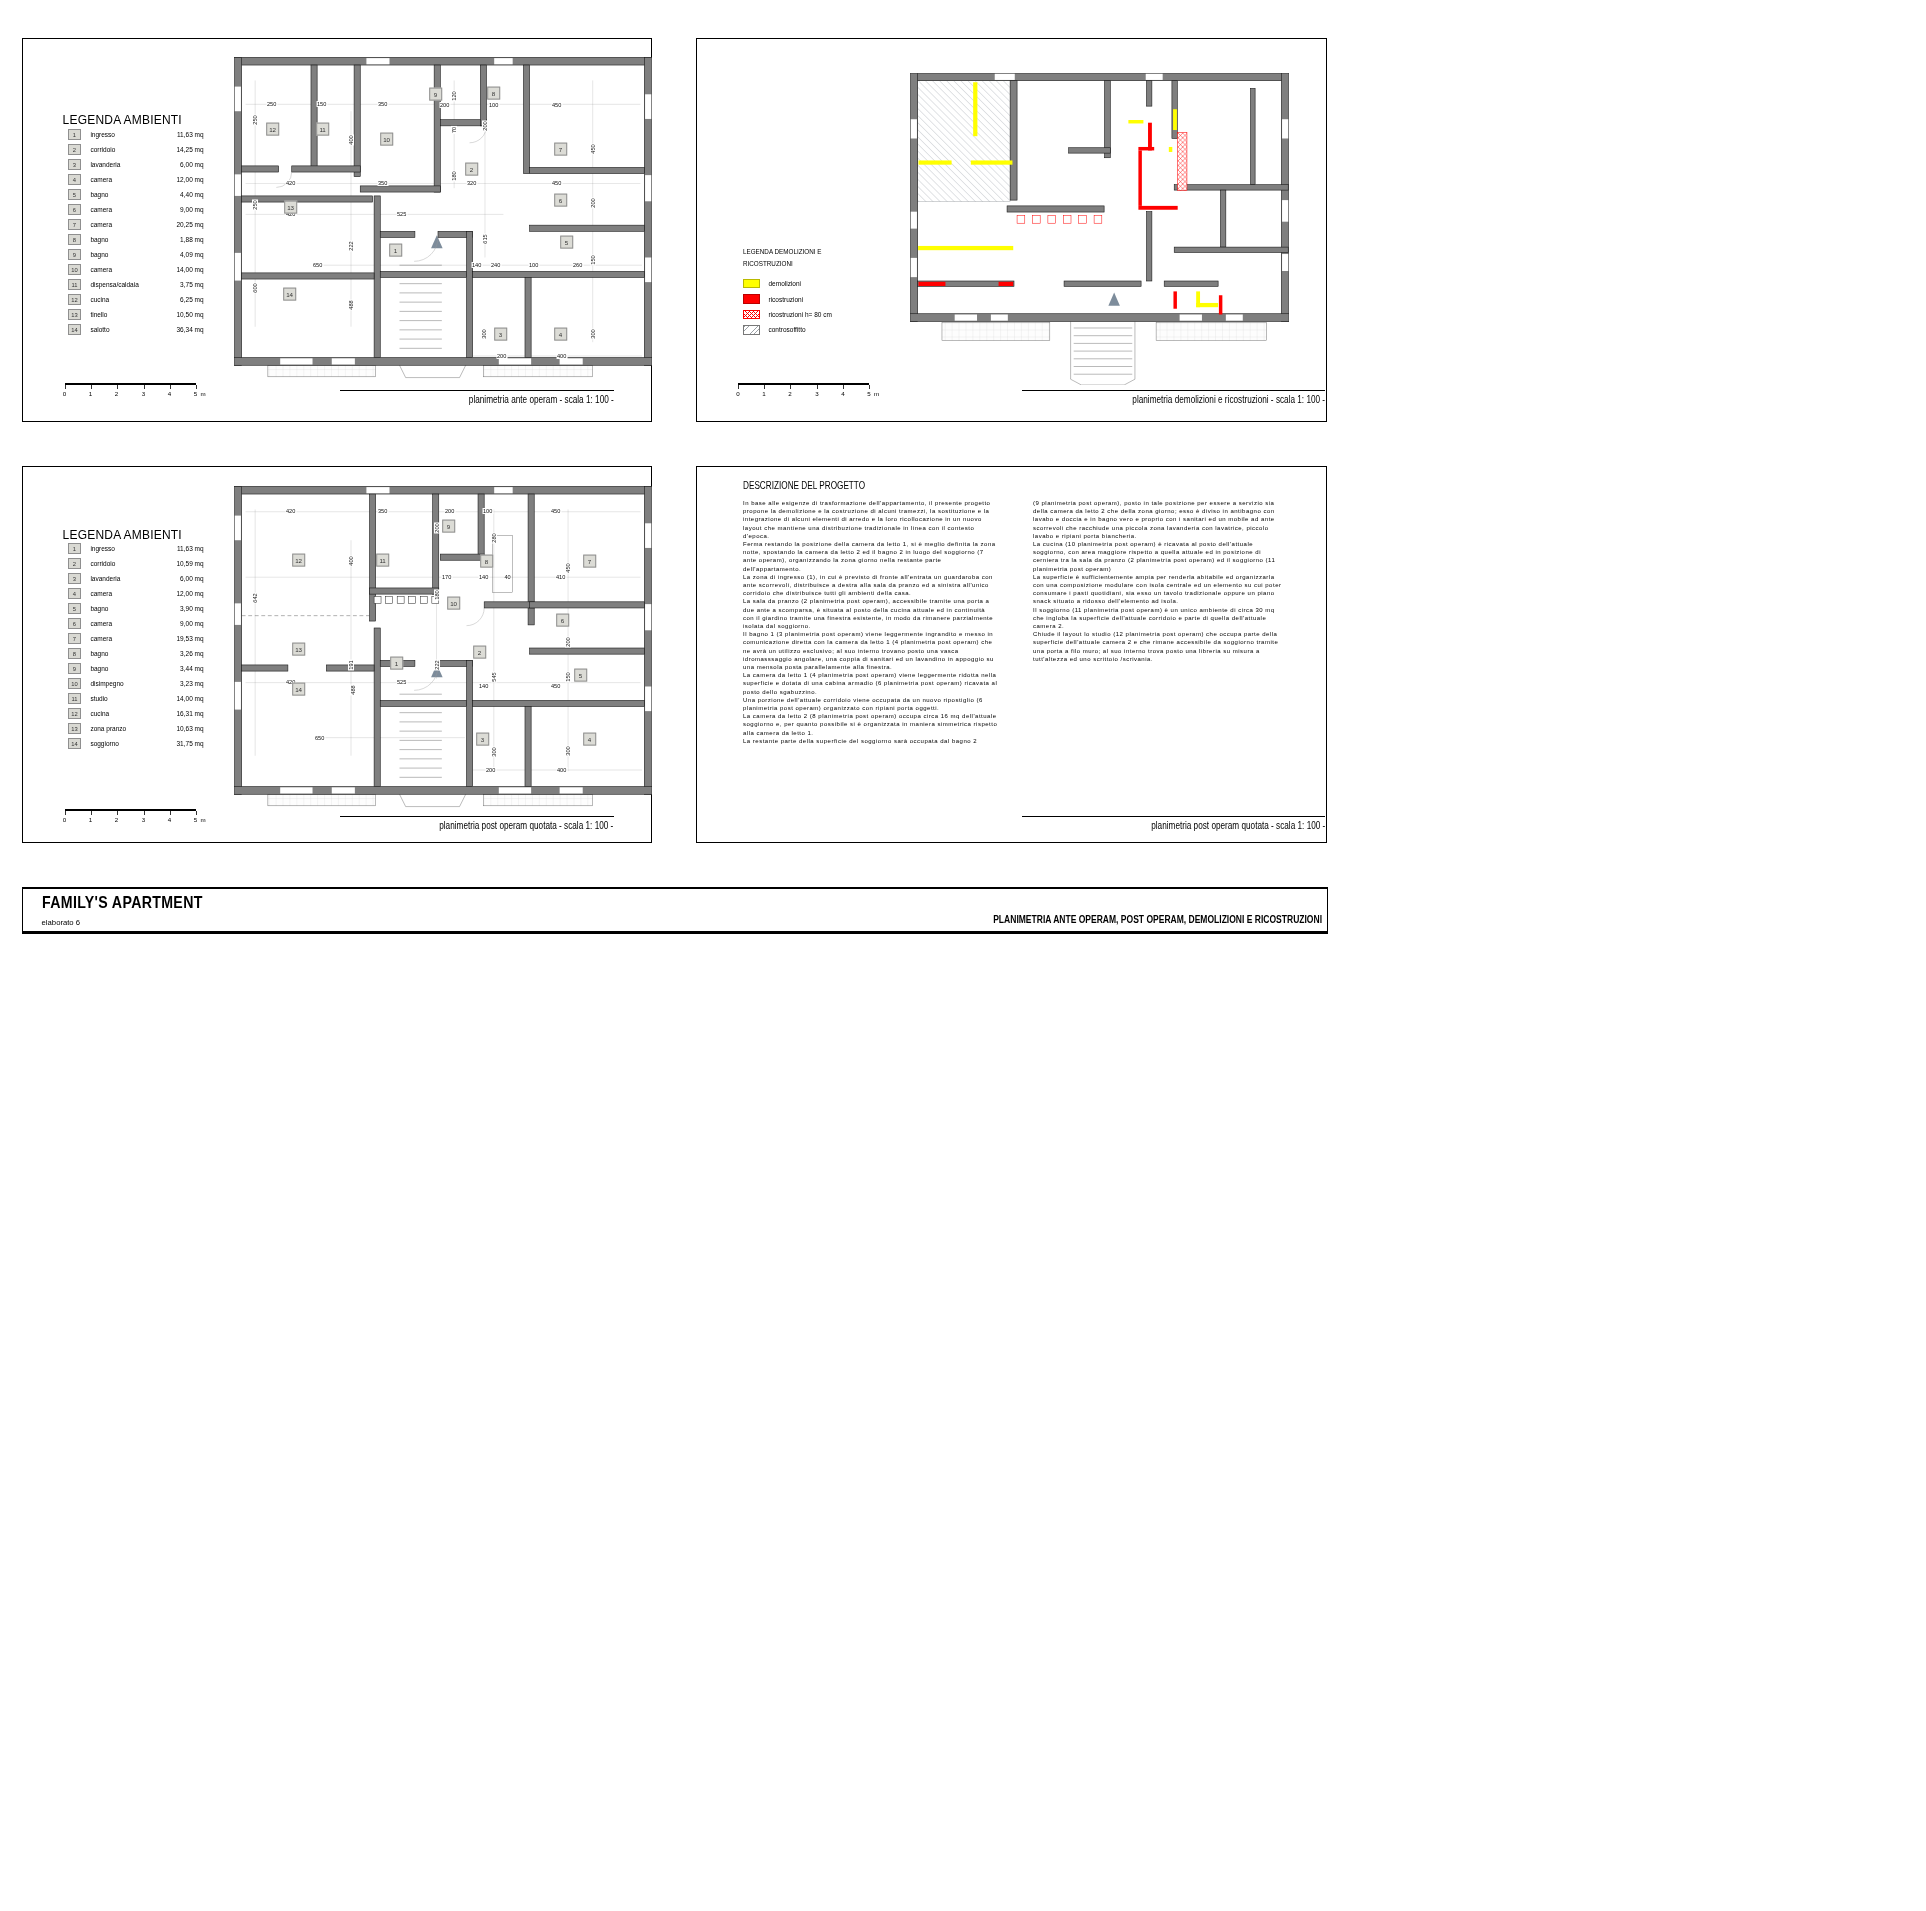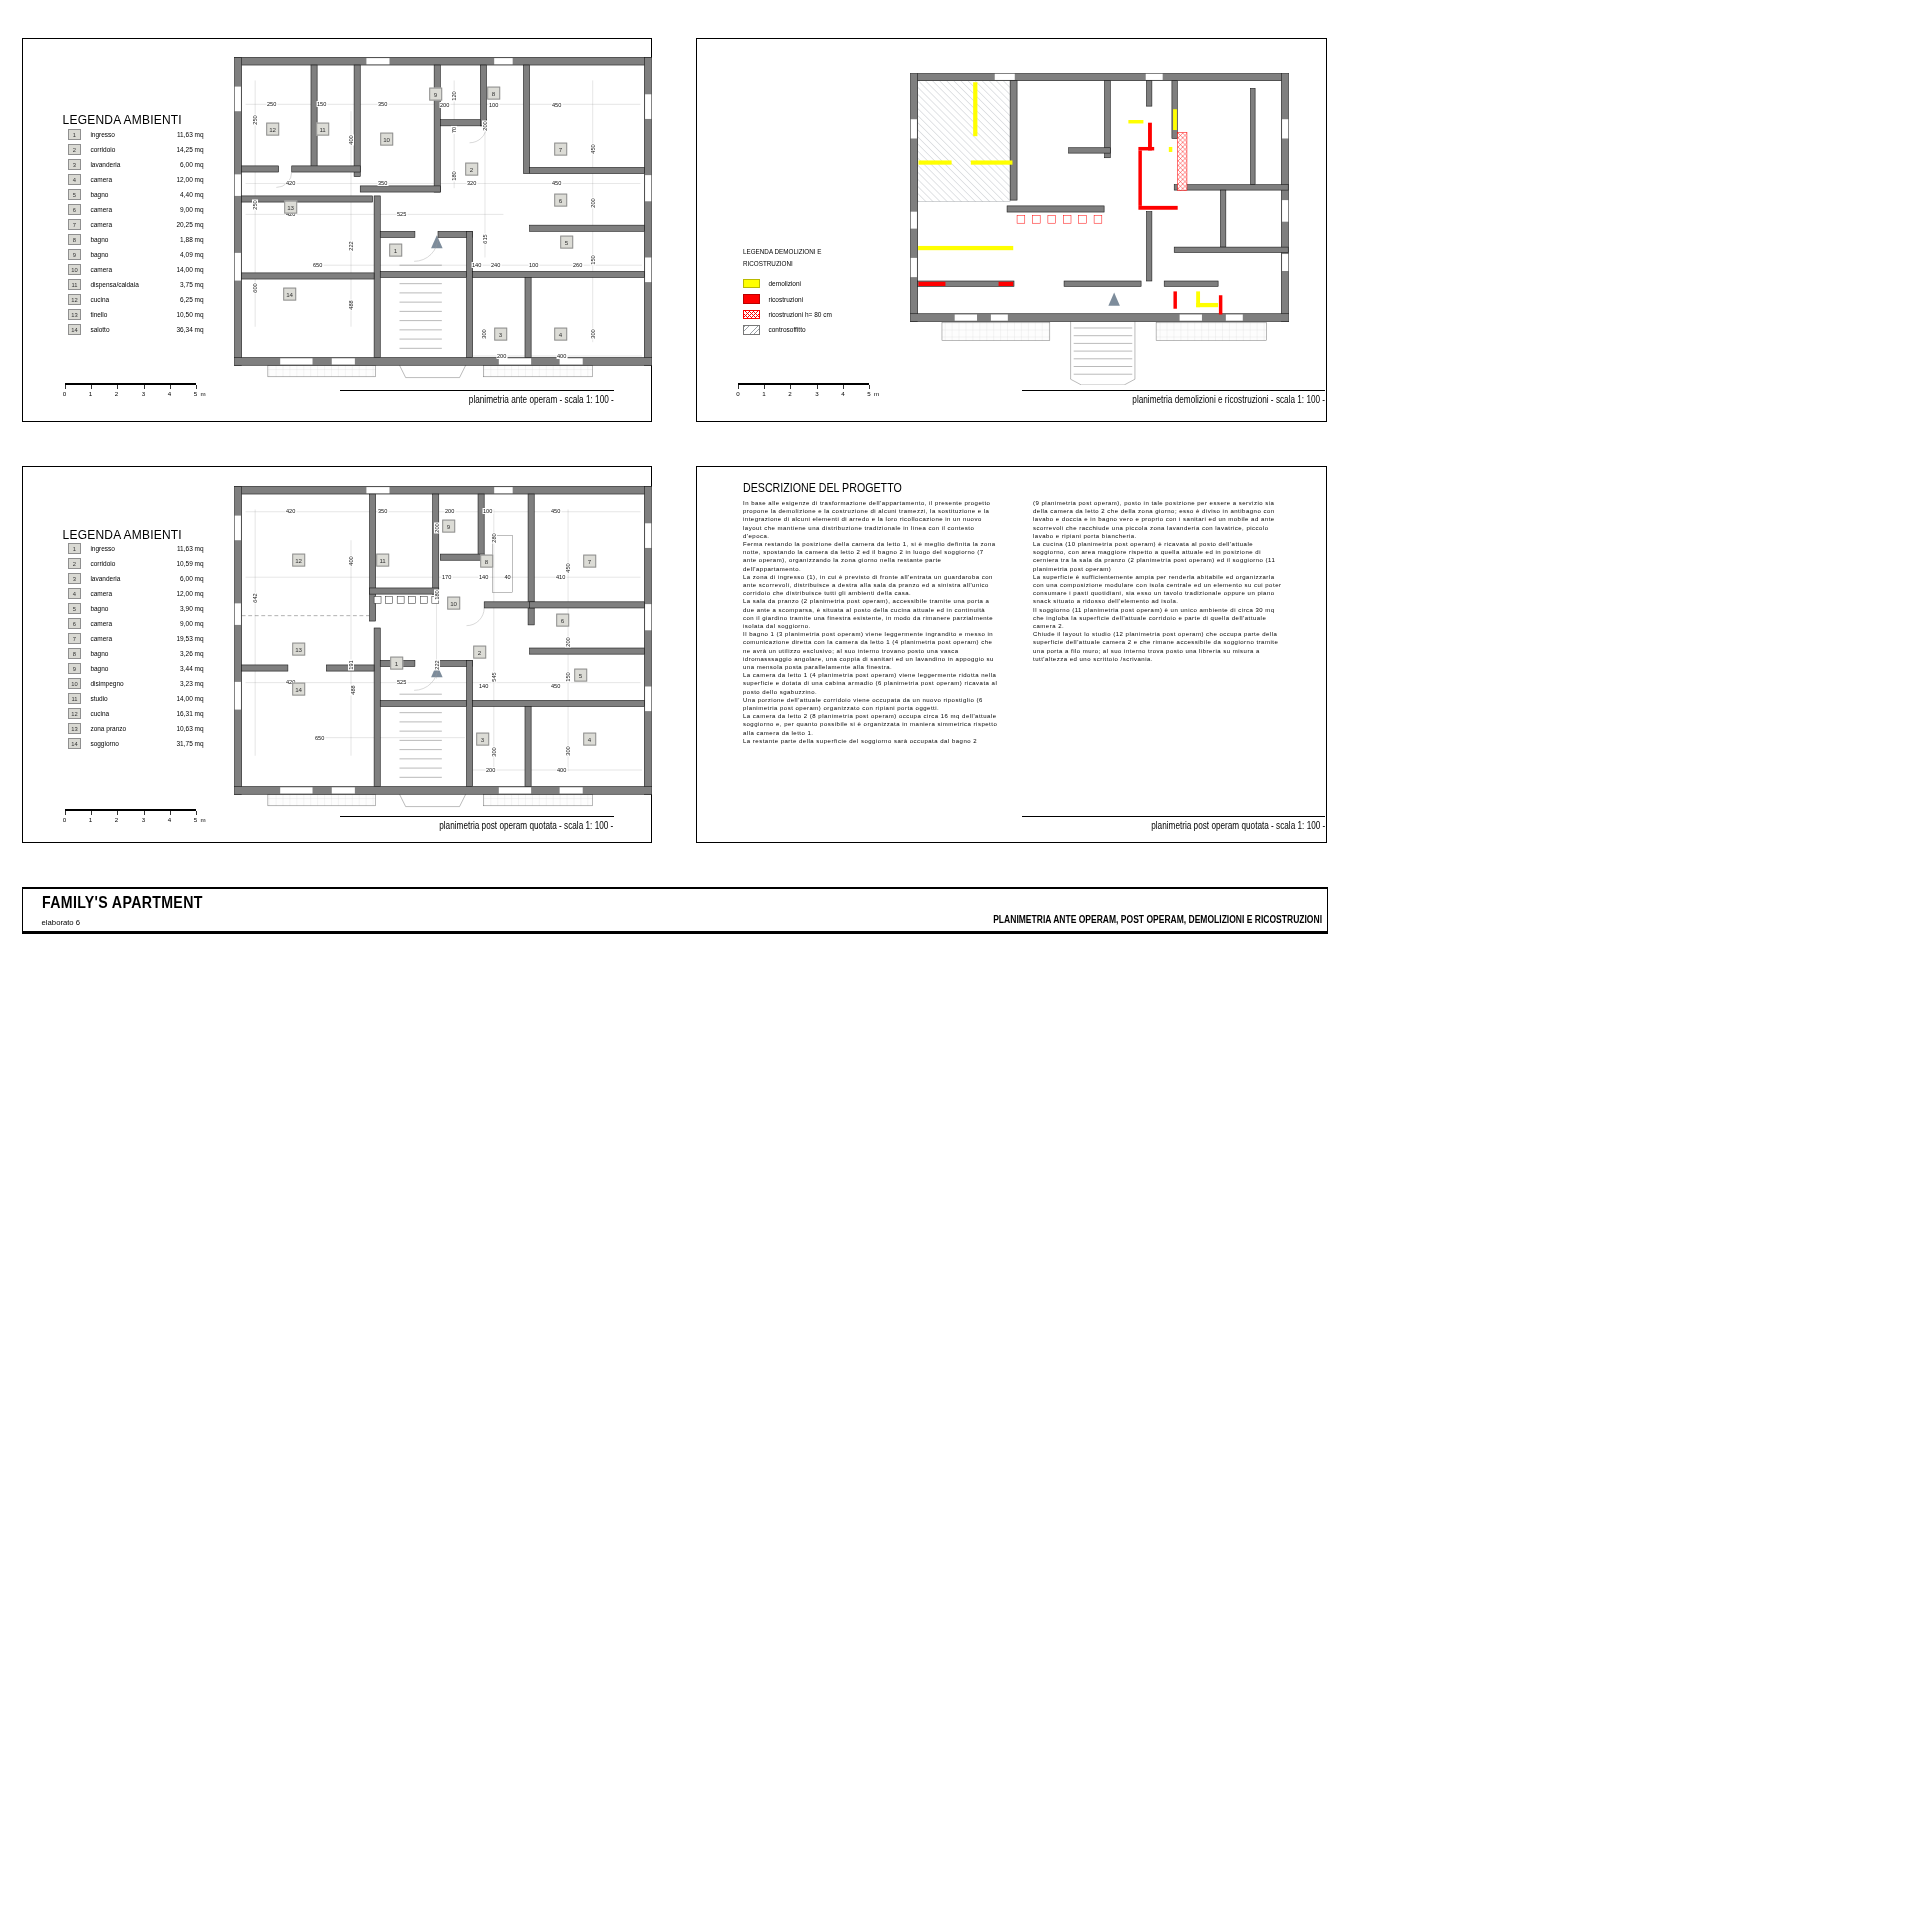--- a/index.html
+++ b/index.html
@@ -44,21 +44,21 @@
 
   .sbar{position:absolute;width:139px;height:15.4px;}
   .sb-bar{position:absolute;left:0;top:0;width:131px;height:2.3px;background:#000;}
   .sb-tick{position:absolute;top:2.3px;width:0.4px;height:4.2px;background:#333;}
   .sb-num{position:absolute;top:7px;font-size:6.2px;transform:translateX(-50%);}
   .sb-unit{position:absolute;top:7px;font-size:6.2px;}
 
   .cap-line{position:absolute;height:1.2px;background:#000;}
   .cap-text{position:absolute;text-align:right;font-size:10px;}
 
-  .desc-title{position:absolute;font-size:13px;}
+  .desc-title{position:absolute;font-size:10px;}
   .desc-col{position:absolute;font-size:6px;line-height:8.2px;letter-spacing:0.5px;text-align:left;}
   .desc-col p{margin:0;}
 
   .titleblock{position:absolute;left:21.6px;top:887px;width:1306px;height:47px;box-sizing:border-box;
       border-top:2.3px solid #000;border-bottom:3.1px solid #000;border-left:1.2px solid #000;border-right:1.2px solid #000;background:#fff;}
   .tb-project{position:absolute;left:19px;top:3.1px;font-size:17.3px;font-weight:bold;letter-spacing:0.4px;}
   .tb-sheet{position:absolute;left:19px;top:28.5px;font-size:7.7px;}
   .tb-title{position:absolute;right:4.6px;top:25.4px;font-size:10.4px;font-weight:bold;}
 
   

